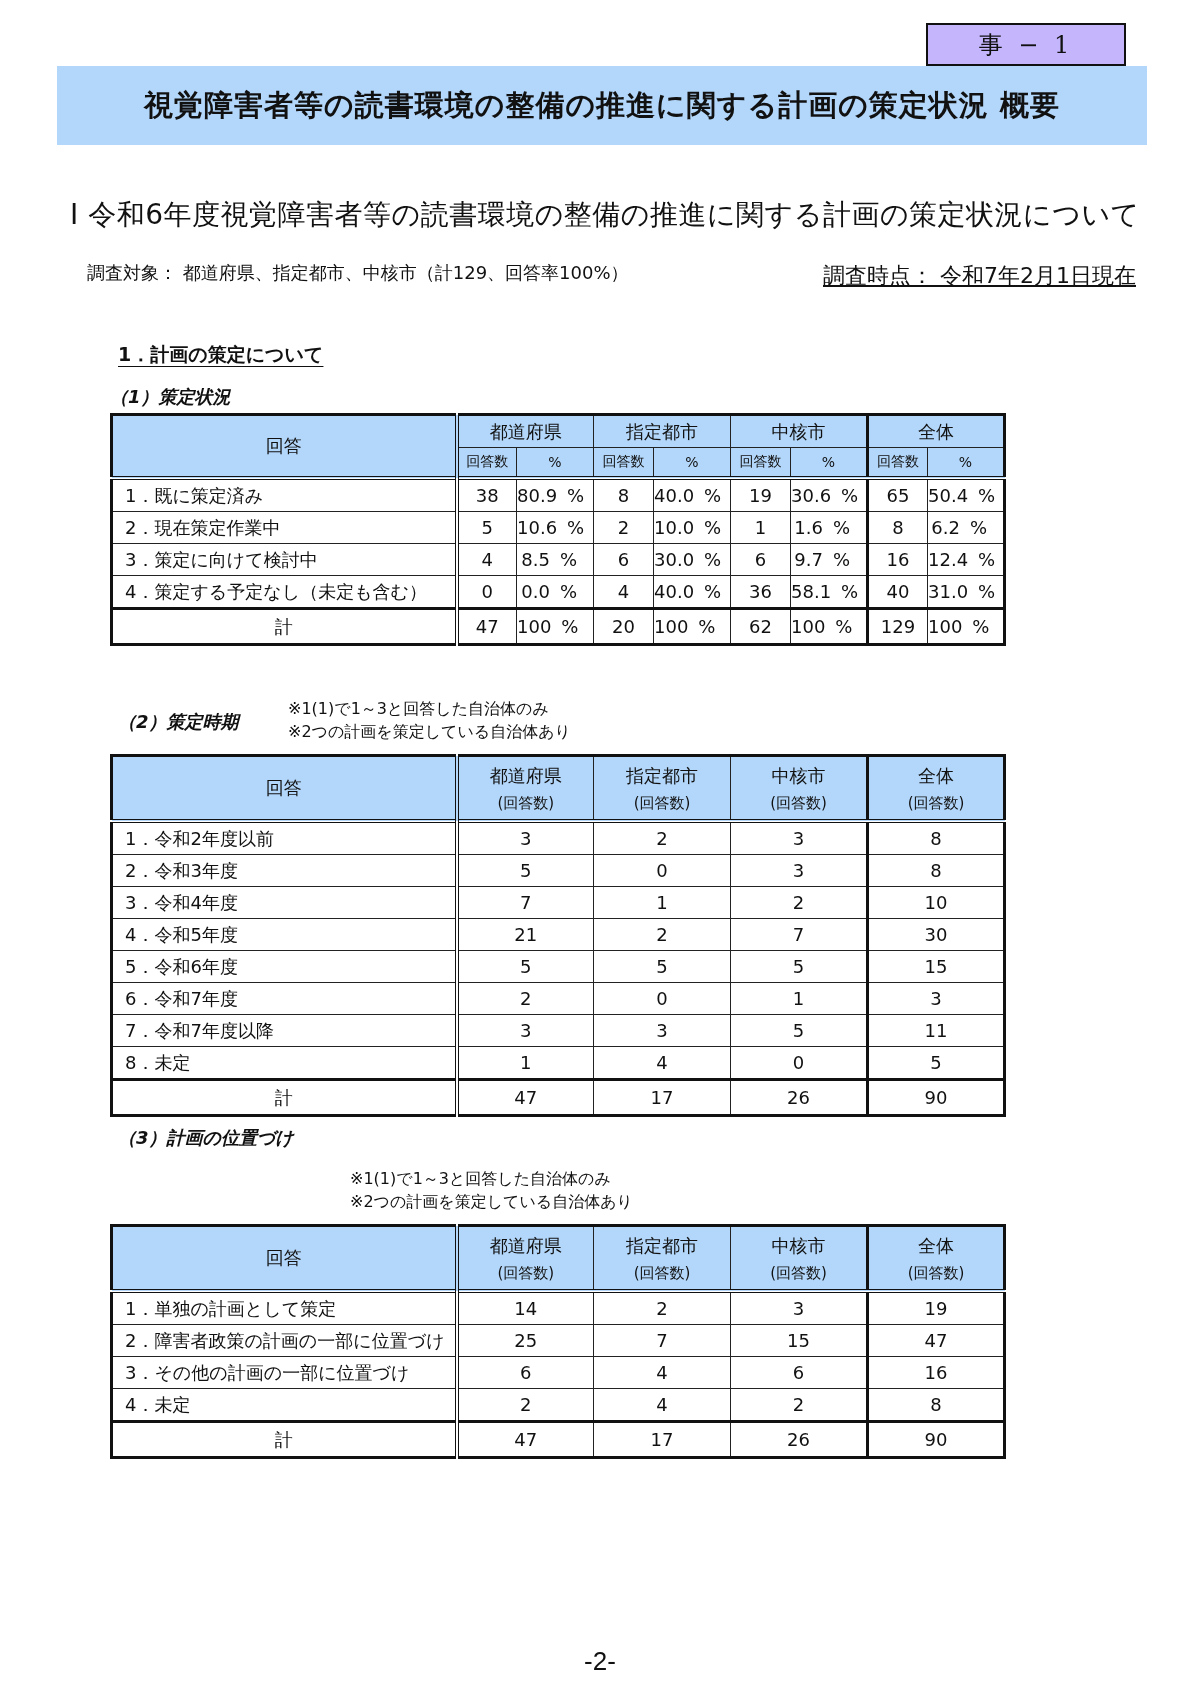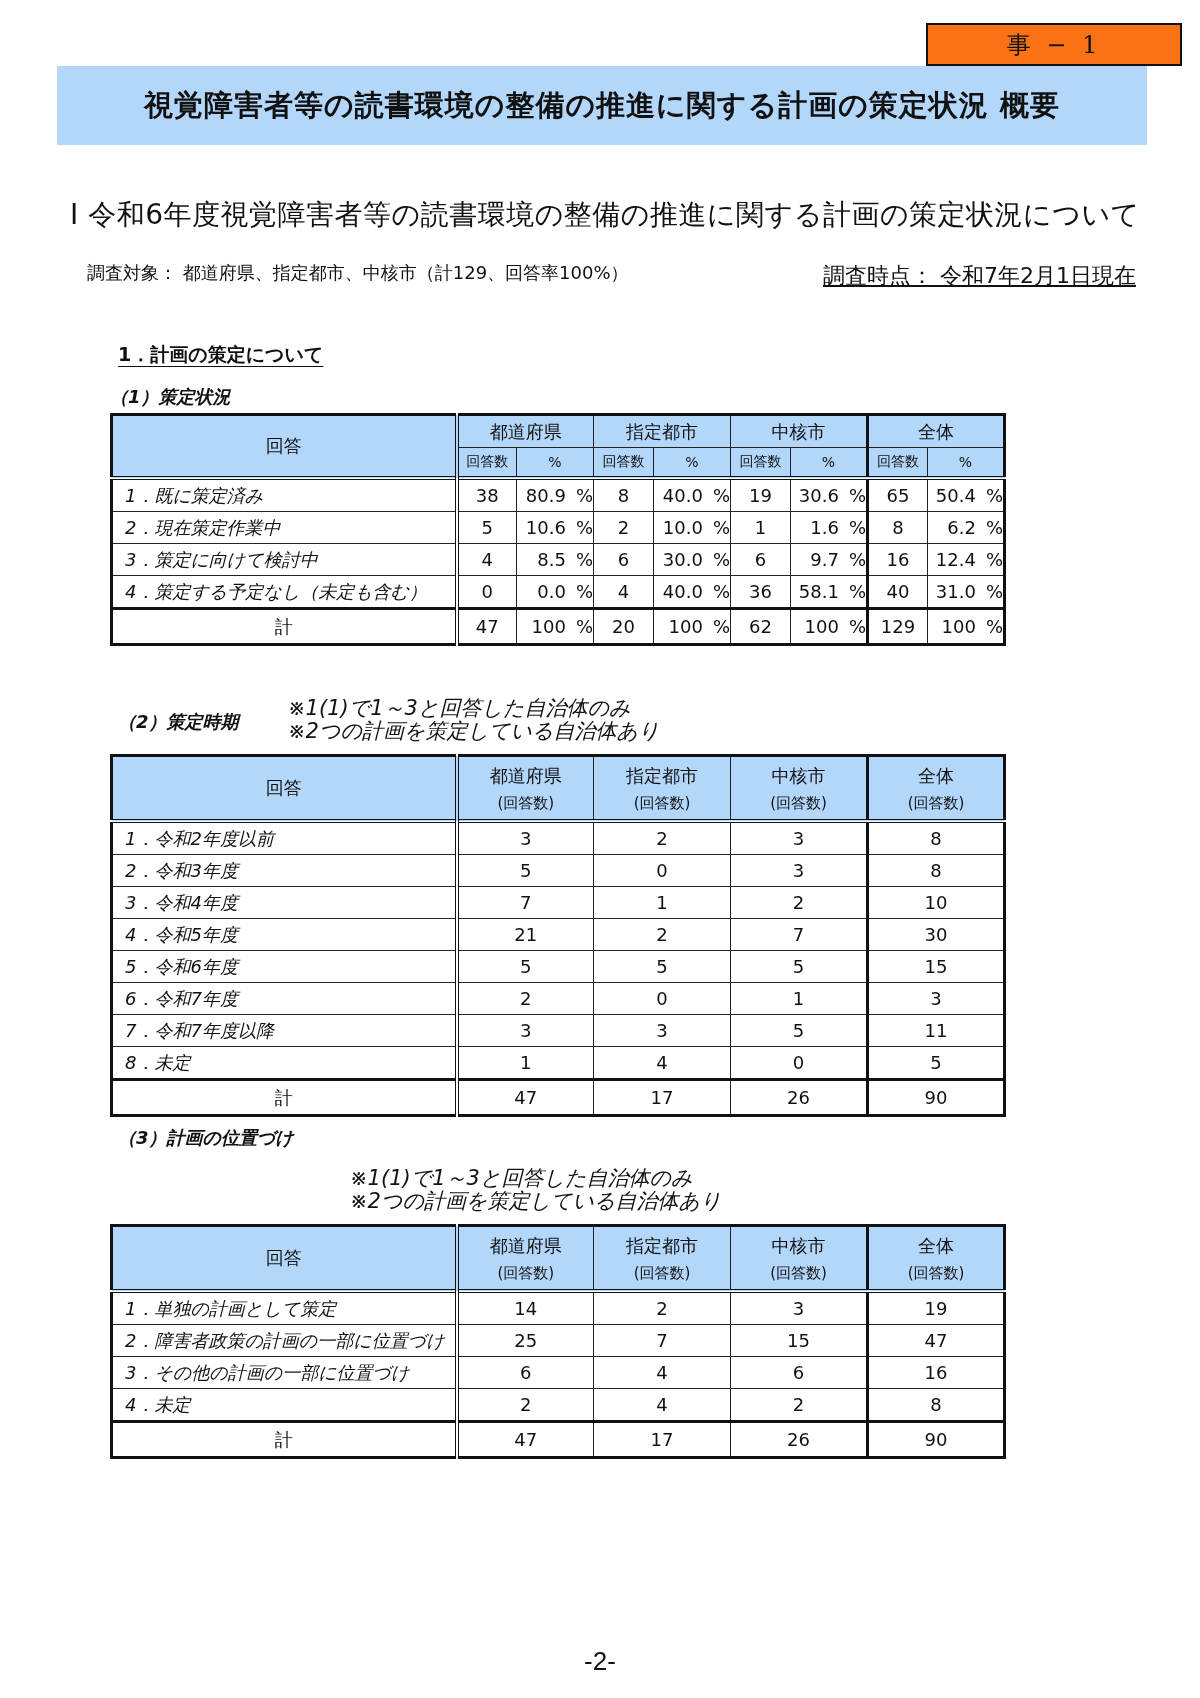--- a/index.html
+++ b/index.html
@@ -2,52 +2,52 @@
 <html><head>
 <meta charset="utf-8">
 <style>
   html, body { margin: 0; padding: 0; background: #ffffff; }
   body {
     width: 1200px; height: 1698px; position: relative; overflow: hidden;
     font-family: "DejaVu Sans", "Liberation Sans", sans-serif; color: #111;
   }
   .abs { position: absolute; }
   .badge {
-    left: 926px; top: 23px; width: 256px; height: 43px;
-    border: 2px solid #111; box-sizing: border-box; background: #f97316;
+    left: 926px; top: 23px; width: 200px; height: 43px;
+    border: 2px solid #111; box-sizing: border-box; background: #c4b5fd;
     font-family: "DejaVu Serif", serif; font-size: 24px;
     display: flex; align-items: center; justify-content: center; letter-spacing: 4px;
     z-index: 2;
   }
   .title-bar {
     left: 57px; top: 66px; width: 1090px; height: 79px; background: #b3d7fa;
     display: flex; align-items: center; justify-content: center;
     font-size: 29px; font-weight: bold; letter-spacing: 1px;
   }
   .sec-heading { left: 70px; top: 196px; font-size: 28px; font-weight: normal; letter-spacing: 0.5px; }
   .survey-left { left: 87px; top: 261px; font-size: 18px; }
   .survey-right { left: 823px; top: 261px; font-size: 22px; text-decoration: underline; }
   .sub-heading {
     left: 118px; top: 342px; font-size: 19px; font-weight: bold;
     text-decoration: underline; text-underline-offset: 5px;
   }
   .table-title { font-size: 18px; font-weight: bold; font-style: italic; }
-  .note { font-size: 21px; line-height: 23px; font-style: italic; }
+  .note { font-size: 16px; line-height: 23px; }
 
   table.data {
     position: absolute; border-collapse: collapse; table-layout: fixed;
     border: 3px solid #111; font-size: 18px;
   }
   table.data td, table.data th { border: 1px solid #222; padding: 0; height: 31px; }
   table.data th { background: #b3d7fa; font-weight: normal; }
-  table.data .lbl { text-align: left; padding-left: 12px; white-space: nowrap; font-style: italic; }
+  table.data .lbl { text-align: left; padding-left: 12px; white-space: nowrap; }
   table.data .lblh { text-align: center; }
   table.data .total-lbl { text-align: center; }
   table.data .num { text-align: center; }
-  table.data .pct { text-align: right; padding-right: 0; white-space: nowrap; margin-left: 20px; }
+  table.data .pct { text-align: right; padding-right: 16px; white-space: nowrap; margin-left: 20px; }
   table.data .pct .unit { display: inline-block; margin-left: 10px; }
   table.data .subh { font-size: 14px; height: 28px; }
   table.data .dbl-left { border-left: 4px double #111 !important; }
   table.data .thick-left { border-left: 3px solid #111 !important; }
   table.data tr.sep-top td, table.data tr.sep-top th { border-top: 4px double #111; }
   table.data tr.total td { border-top: 3px solid #111; height: 33px; }
   table.data .paren { font-size: 15px; display: block; margin-top: 6px; }
 
   .page-num { left: 0; width: 1200px; top: 1646px; text-align: center; font-size: 26px; font-family: "Liberation Sans", sans-serif; }
 </style>

